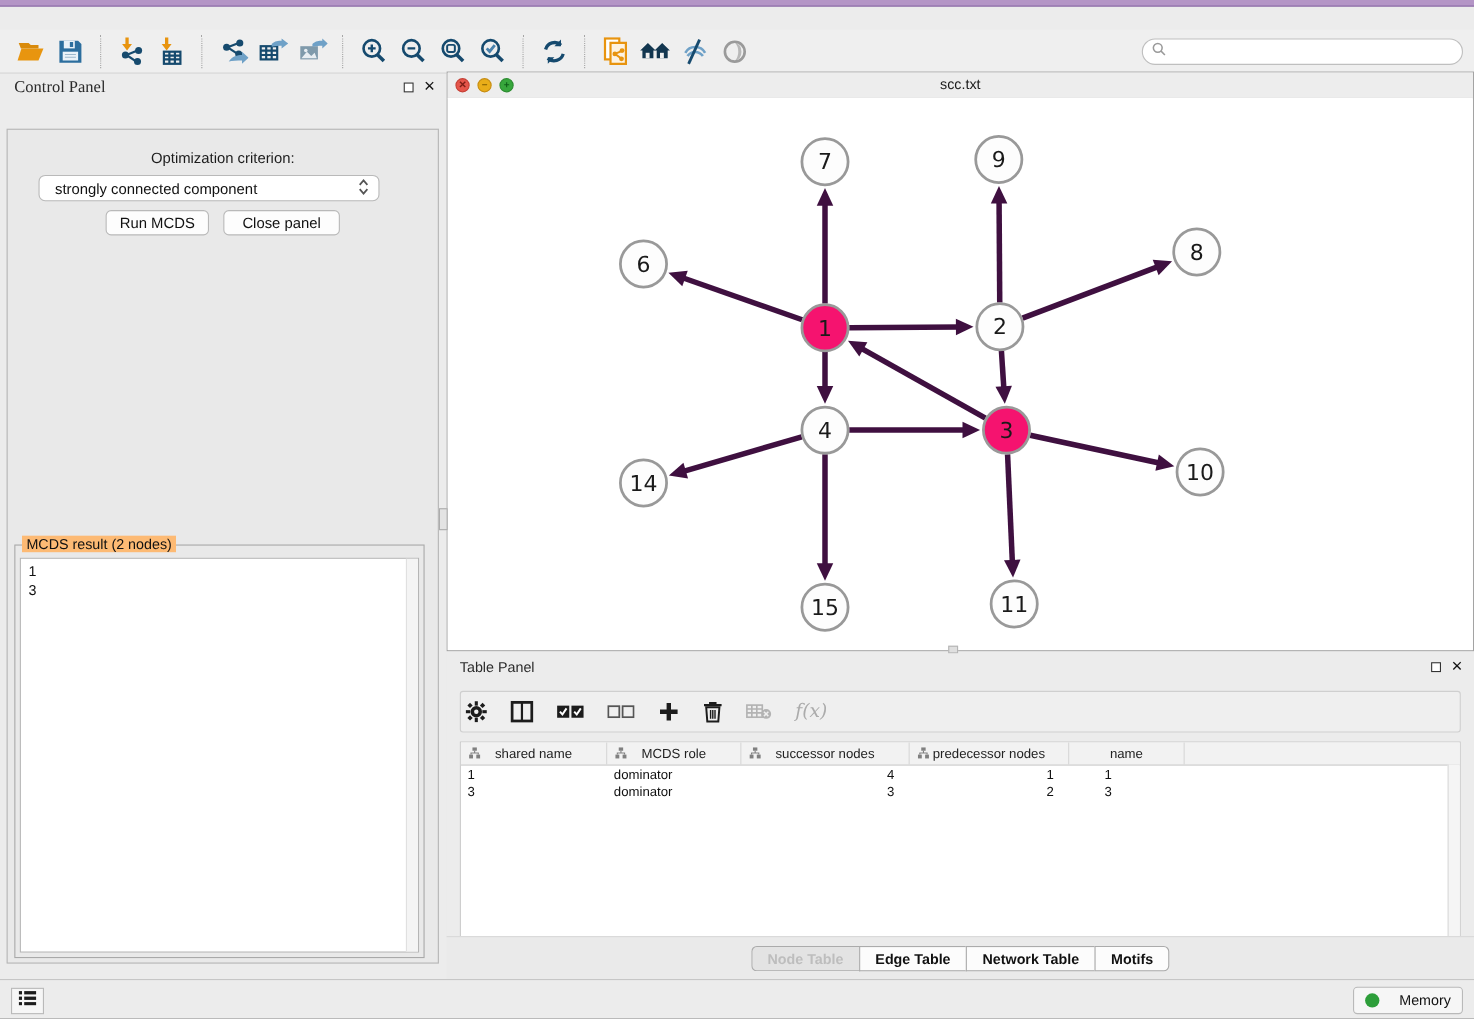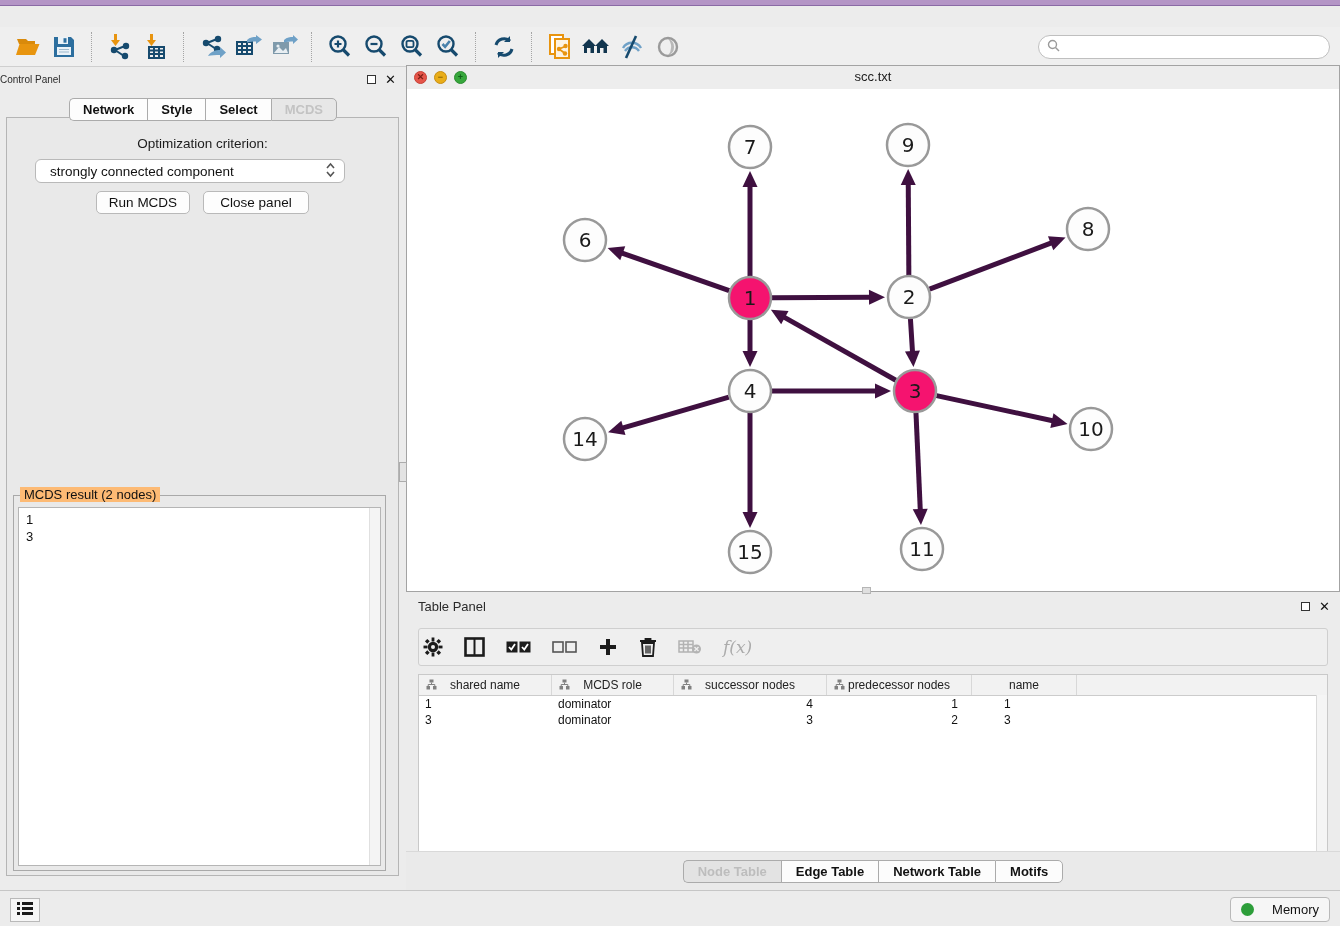--- a/index.html
+++ b/index.html
@@ -20,21 +20,21 @@
   .tb-btn{width:36px;height:34px;display:flex;align-items:center;justify-content:center;flex:none;}
   .tb-btn svg{display:block;}
   .tb-sep{width:1px;height:30px;border-left:1px dotted #A5A5A5;margin:0 9px;flex:none;}
   .search-wrap{margin-left:auto;display:flex;align-items:center;background:#fff;border:1px solid #BFBFBF;
                border-radius:12px;height:24px;width:292px;padding:0 8px;box-sizing:border-box;gap:5px;}
   .search-wrap input{border:none;outline:none;flex:1;font-size:12px;background:transparent;font-family:inherit;}
 
   
   .control-panel{position:absolute;left:0;top:67px;width:406px;height:816px;background:#ECECEC;}
   .cp-header{position:relative;height:28px;}
-  .cp-title{font-size:10px;color:#2B2B2B;line-height:26px;}
+  .cp-title{padding-left:13px;font-size:15px;color:#2B2B2B;line-height:26px;font-family:Liberation Serif, serif;}
   .panel-icons{position:absolute;right:10px;top:7px;display:flex;gap:9px;align-items:center;}
   .float-icon{width:9px;height:9px;border:1.6px solid #333;box-sizing:border-box;background:#fff;}
   .close-x{font-size:13px;font-weight:bold;color:#111;line-height:11px;font-family:"DejaVu Sans",sans-serif;}
   .cp-tabs{position:absolute;top:31px;left:0;right:0;display:flex;justify-content:center;z-index:2;}
   .cp-tab{font-size:13px;font-weight:bold;color:#111;padding:3px 13px;background:#FDFDFD;border:1px solid #ABABAB;border-right:none;cursor:default;}
   .cp-tab:first-child{border-radius:5px 0 0 5px;}
   .cp-tab:last-child{border-right:1px solid #ABABAB;border-radius:0 5px 5px 0;}
   .cp-tab.active{background:#E7E7E7;color:#C3C3C3;}
   .cp-content{position:absolute;left:6px;right:7px;top:50px;bottom:7px;background:#E9E9E9;border:1px solid #B5B5B5;box-sizing:border-box;}
   .opt-label{position:absolute;top:18px;left:0;right:0;text-align:center;font-size:13.5px;color:#1C1C1C;}
@@ -285,26 +285,20 @@
   </div>
 
   <div class="control-panel">
     <div class="cp-header">
       <div class="cp-title">Control Panel</div>
       <div class="panel-icons">
         <span class="float-icon"></span>
         <span class="close-x">✕</span>
       </div>
     </div>
-    <div class="cp-tabs">
-        <div class="cp-tab">Network</div>
-        <div class="cp-tab">Style</div>
-        <div class="cp-tab">Select</div>
-        <div class="cp-tab active">MCDS</div>
-      </div>
     <div class="cp-content">
       <div class="opt-label">Optimization criterion:</div>
       <div class="opt-select">
         <span>strongly connected component</span>
         <span class="stepper"><svg width="11" height="16" viewBox="0 0 11 16">
               <path d="M2 6l3.5-4L9 6" stroke="#555" stroke-width="1.6" fill="none"></path>
               <path d="M2 10l3.5 4L9 10" stroke="#555" stroke-width="1.6" fill="none"></path>
             </svg></span>
       </div>
       <div class="btn run-btn">Run MCDS</div>

